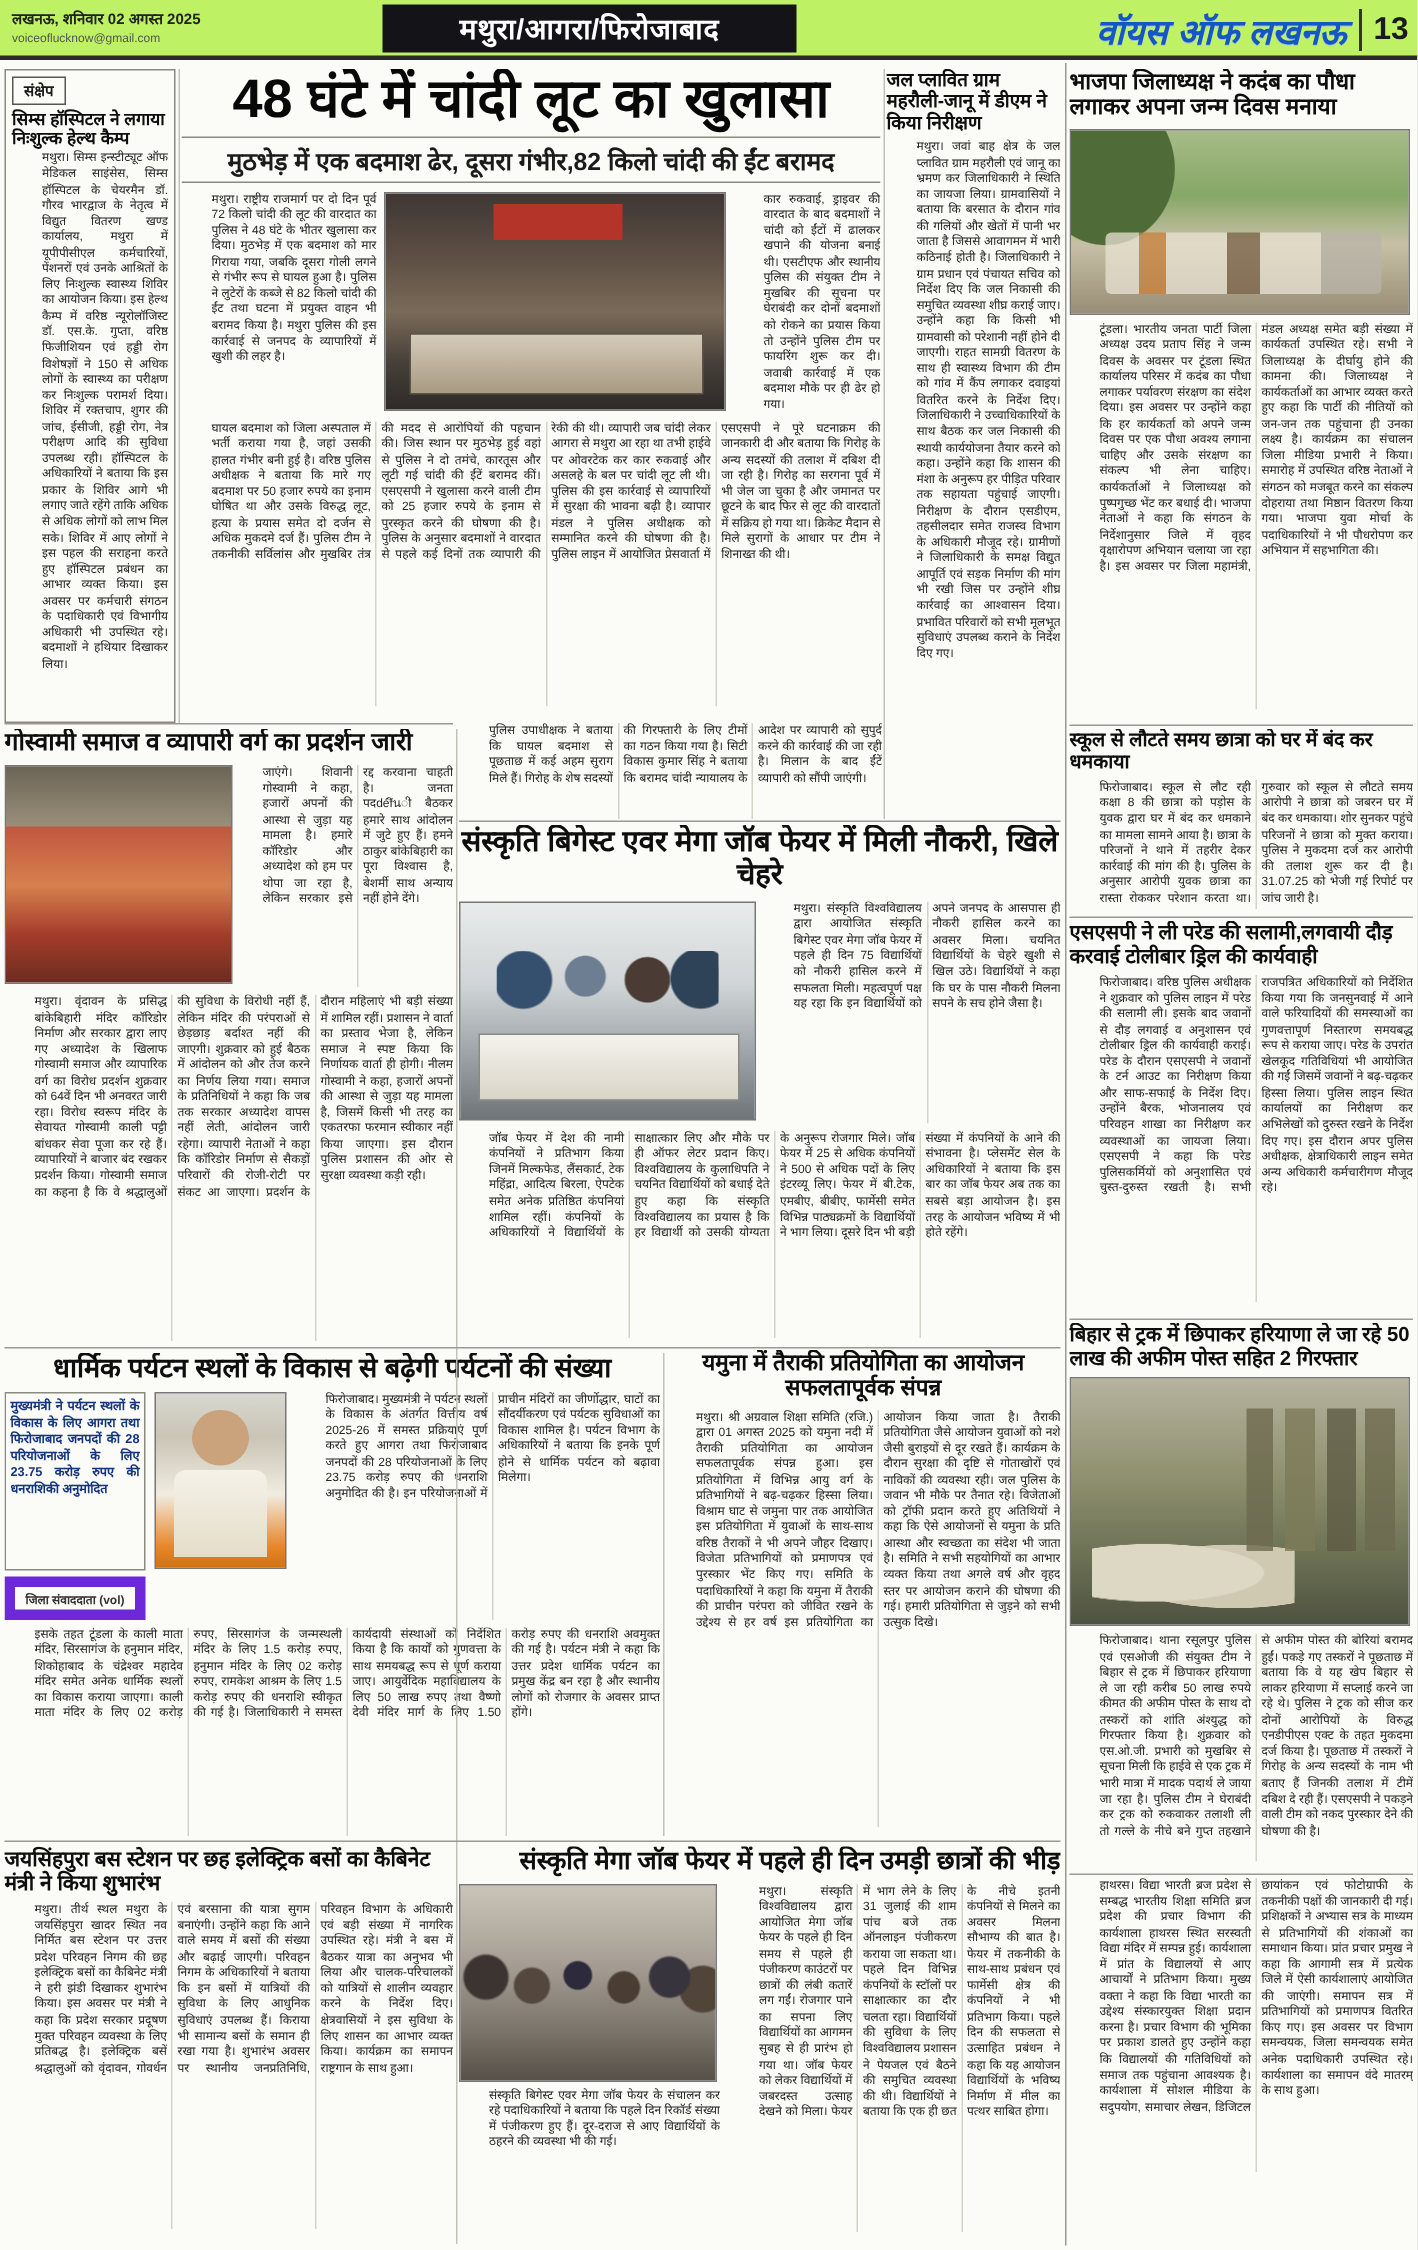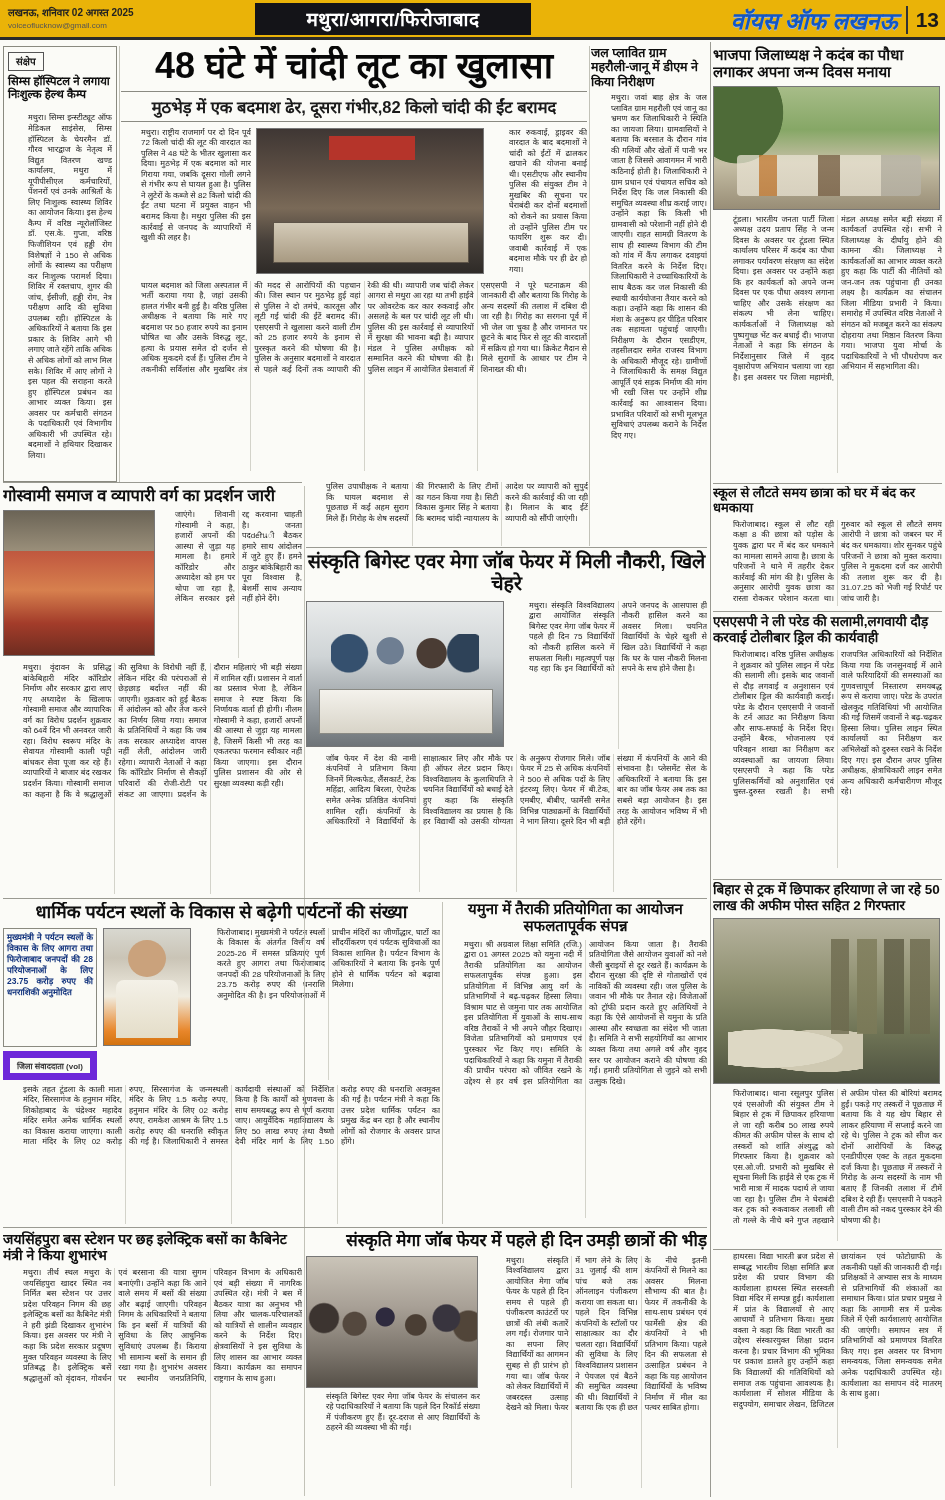--- a/index.html
+++ b/index.html
@@ -5,21 +5,21 @@
   * { margin:0; padding:0; box-sizing:border-box; }
   html,body { background:#d9d9d4; }
   #page {
     position:relative; width:945px; height:1500px; margin:0 auto;
     background:#fbfbf7; color:#1b1b1b; overflow:hidden;
     font-family:"Liberation Sans", sans-serif;
   }
 
   
   #masthead { position:absolute; left:0; top:0; width:945px; height:40px;
-    border-bottom:3px solid #2b2b2b; background:#eab308; }
+    border-bottom:3px solid #2b2b2b; background:#bef264; }
   .mast-left { position:absolute; left:8px; top:5px; width:200px; }
   .mast-date { font-size:10px; font-weight:bold; color:#222; }
   .mast-email { font-size:8px; color:#555; margin-top:2px; }
   .mast-region { position:absolute; left:255px; top:3px; width:276px; height:32px;
     background:#141418; color:#fff; font-size:19px; font-weight:bold;
     display:flex; align-items:center; justify-content:center; letter-spacing:.5px; }
   .mast-right { position:absolute; right:6px; top:3px; height:34px;
     display:flex; align-items:center; gap:8px; }
   .mast-logo { font-size:23px; font-weight:bold; font-style:italic; color:#1457c2;
     text-shadow:0 1px 0 #9db9e8; }
@@ -34,21 +34,21 @@
   .cols-3 { column-count:3; column-gap:7px; column-rule:1px solid #d3d3ca; }
   .cols-4 { column-count:4; column-gap:7px; column-rule:1px solid #d3d3ca; }
   .rule-h { position:absolute; height:1px; background:#9a9a92; }
   .rule-v { position:absolute; width:1px; background:#c2c2b8; }
   .photo { position:relative; overflow:hidden; border:1px solid #777; }
 
   
   #brief { left:3px; top:46px; width:114px; height:436px; border:1px solid #8a8a80; padding:4px; }
   .brief-tag { display:inline-block; border:1px solid #555; padding:1px 7px 2px;
     font-size:10px; font-weight:bold; margin-bottom:4px; }
-  .brief-hl { font-size:11.5px; margin-bottom:12px; }
+  .brief-hl { font-size:11.5px; margin-bottom:0; }
 
   
   #lead { left:121px; top:46px; width:466px; height:432px; }
   .lead-h1 { font-size:36px; font-weight:bold; text-align:center; line-height:1.1; color:#080808; }
   .lead-sub { font-size:16.5px; font-weight:bold; text-align:center;
     border-top:1px solid #8a8a82; border-bottom:1px solid #8a8a82;
     padding:3px 0; margin:5px 0 6px; }
   .lead-row { display:flex; gap:5px; height:148px; }
   .lead-colL { width:110px; } .lead-colR { flex:1; }
   .ph-police { width:228px; height:146px;

